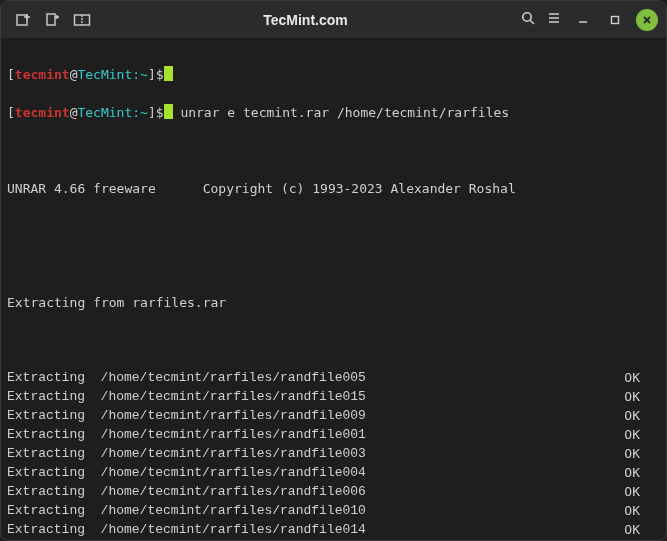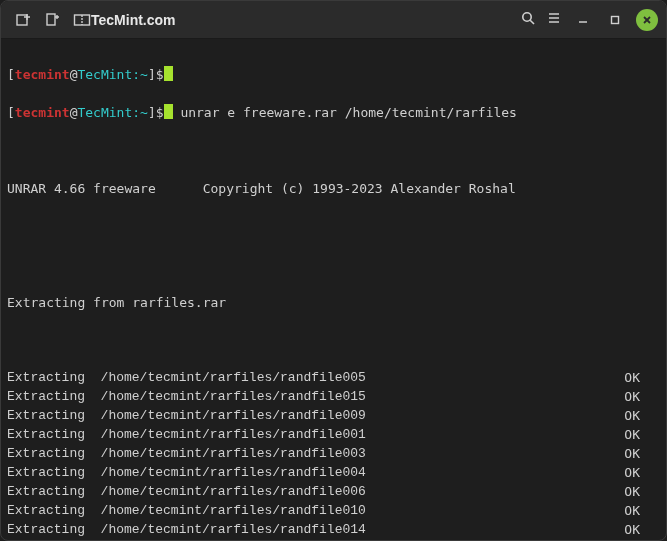--- a/index.html
+++ b/index.html
@@ -24,21 +24,21 @@
   }
   .titlebar-left {
     display: flex;
     gap: 14px;
     align-items: center;
     padding-left: 6px;
   }
   .titlebar-left svg { display: block; }
   .titlebar-title {
     flex: 1;
-    text-align: left;
+    text-align: center;
     font-family: sans-serif;
     font-size: 14px;
     font-weight: bold;
     color: #e8e8e8;
   }
   .titlebar-right {
     display: flex;
     gap: 10px;
     align-items: center;
   }
@@ -131,21 +131,21 @@
       <svg width="10" height="10" viewBox="0 0 10 10">
           <line x1="2" y1="2" x2="8" y2="8" stroke="#2b2b2b" stroke-width="1.8"></line>
           <line x1="8" y1="2" x2="2" y2="8" stroke="#2b2b2b" stroke-width="1.8"></line>
         </svg>
     </span>
   </div>
 </div>
 
 <div class="terminal">
 <span class="line"><span class="bracket">[</span><span class="user">tecmint</span><span class="at">@</span><span class="host">TecMint</span><span class="host">:</span><span class="host">~</span><span class="bracket">]</span><span class="prompt">$</span><span class="cursor"></span></span>
-<span class="line"><span class="bracket">[</span><span class="user">tecmint</span><span class="at">@</span><span class="host">TecMint</span><span class="host">:</span><span class="host">~</span><span class="bracket">]</span><span class="prompt">$</span><span class="cursor"></span> <span class="cmd">unrar e freeware.rar /home/tecmint/rarfiles</span></span>
+<span class="line"><span class="bracket">[</span><span class="user">tecmint</span><span class="at">@</span><span class="host">TecMint</span><span class="host">:</span><span class="host">~</span><span class="bracket">]</span><span class="prompt">$</span><span class="cursor"></span> <span class="cmd">unrar e tecmint.rar /home/tecmint/rarfiles</span></span>
 <span class="line"></span>
 <span class="line">UNRAR 4.66 freeware      Copyright (c) 1993-2023 Alexander Roshal</span>
 <span class="line"></span>
 <span class="line"></span>
 <span class="line">Extracting from rarfiles.rar</span>
 <span class="line"></span>
 <div id="extract-rows"><span class="line ok-row"><span class="ok-left">Extracting  /home/tecmint/rarfiles/randfile005</span><span class="ok-right">OK</span></span><span class="line ok-row"><span class="ok-left">Extracting  /home/tecmint/rarfiles/randfile015</span><span class="ok-right">OK</span></span><span class="line ok-row"><span class="ok-left">Extracting  /home/tecmint/rarfiles/randfile009</span><span class="ok-right">OK</span></span><span class="line ok-row"><span class="ok-left">Extracting  /home/tecmint/rarfiles/randfile001</span><span class="ok-right">OK</span></span><span class="line ok-row"><span class="ok-left">Extracting  /home/tecmint/rarfiles/randfile003</span><span class="ok-right">OK</span></span><span class="line ok-row"><span class="ok-left">Extracting  /home/tecmint/rarfiles/randfile004</span><span class="ok-right">OK</span></span><span class="line ok-row"><span class="ok-left">Extracting  /home/tecmint/rarfiles/randfile006</span><span class="ok-right">OK</span></span><span class="line ok-row"><span class="ok-left">Extracting  /home/tecmint/rarfiles/randfile010</span><span class="ok-right">OK</span></span><span class="line ok-row"><span class="ok-left">Extracting  /home/tecmint/rarfiles/randfile014</span><span class="ok-right">OK</span></span><span class="line ok-row"><span class="ok-left">Extracting  /home/tecmint/rarfiles/randfile002</span><span class="ok-right">OK</span></span></div>
 
 
 </div>

